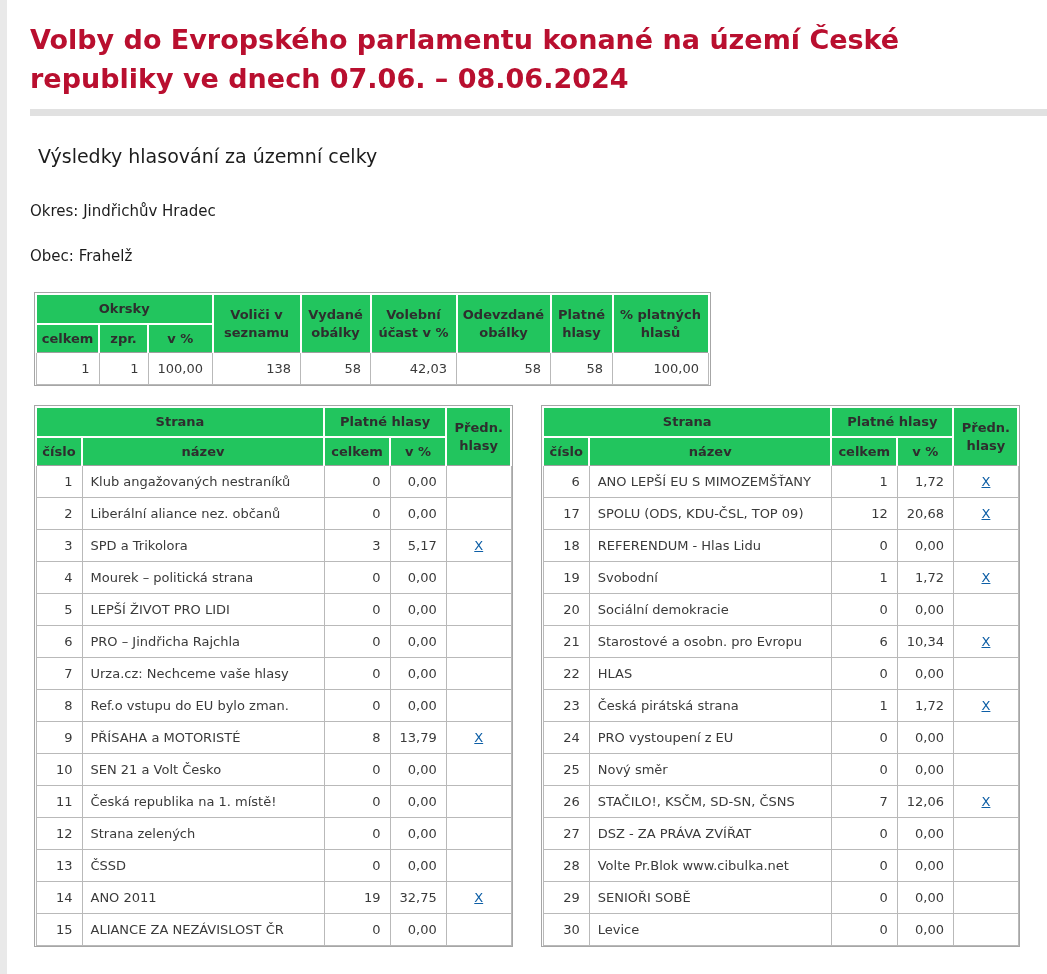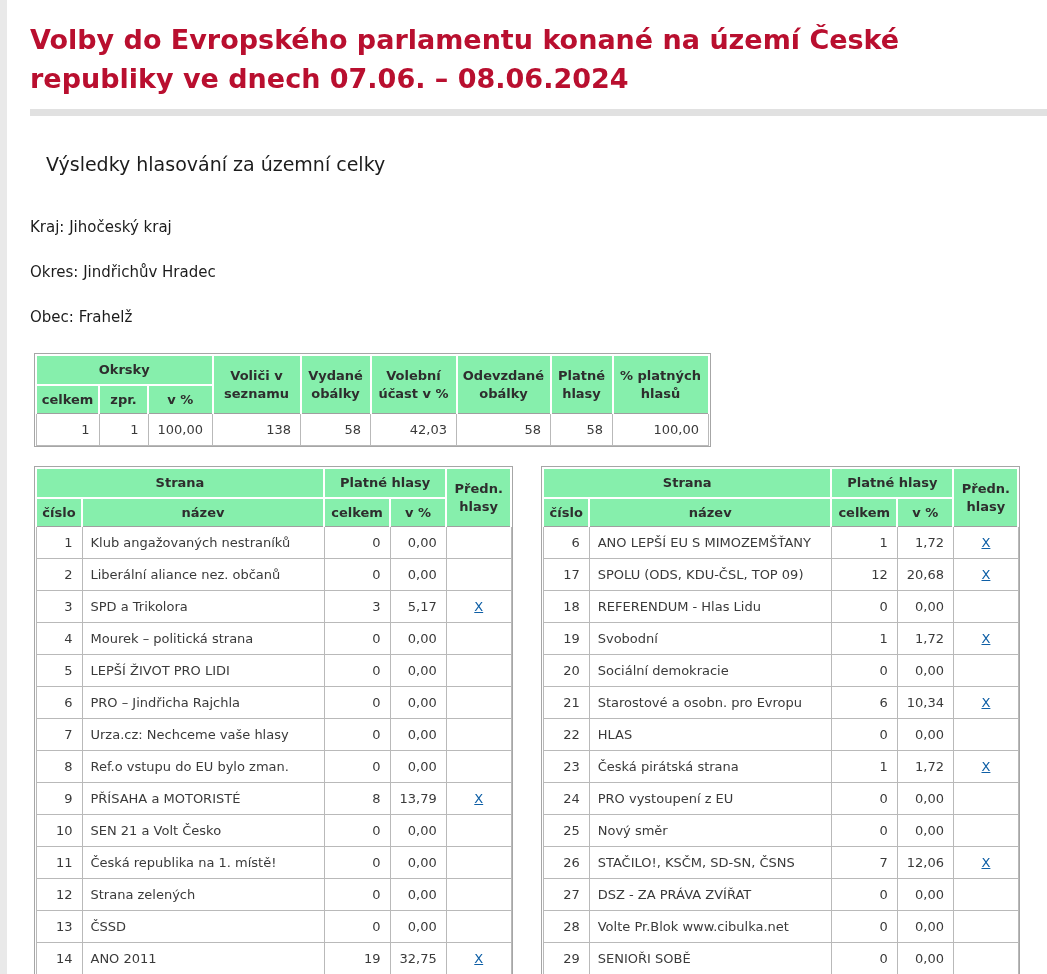--- a/index.html
+++ b/index.html
@@ -21,38 +21,38 @@
     margin: 0; padding-top: 20px;
     color: var(--title-red, #b90f2f);
     font-size: 27px; font-weight: bold; line-height: 1.45;
     max-width: 970px; letter-spacing: 0px;
   }
   .divider {
     margin-left: 30px; margin-top: 11px; height: 7px;
     background: #e1e1e1;
   }
   h2.sub-title {
-    margin: 16px; padding-top: 21px;
+    margin: 8px; padding-top: 21px;
     font-size: 19px; font-weight: normal; color: #1c1c1c;
   }
   .region-line {
     margin: 0; padding-top: 27px;
     font-size: 15px; color: #1c1c1c;
   }
   
   .tbl-wrap {
     display: inline-block;
     border: 1px solid #a6a6a6;
     vertical-align: top;
   }
   .summary-wrap { margin-left: 4px; margin-top: 27px; }
   .party-area { margin-left: 4px; margin-top: 19px; display: flex; gap: 28px; align-items: flex-end; }
   table { border-collapse: collapse; table-layout: fixed; }
   th {
-    background: #86efac;
+    background: #22c55e;
     border: 2px solid #fff;
     font-size: 13px; font-weight: bold; color: #2e2e2e;
     text-align: center; padding: 5px 3px; line-height: 1.35;
   }
   th.gb, tr.subhead th { border-bottom: 1px solid #9f9f9f; }
   td {
     border: 1px solid #b9b9b9;
     font-size: 13px; color: #3a3a3a;
     height: 32px; padding: 0 9px;
     background: #fff; line-height: 1.2;
@@ -79,21 +79,20 @@
 <div class="edge-strip"></div>
 
 <div class="content">
   <h1 class="page-title">Volby do Evropského parlamentu konané na území České republiky ve dnech 07.06. – 08.06.2024</h1>
 </div>
 
 <div class="divider"></div>
 
 <div class="content">
   <h2 class="sub-title">Výsledky hlasování za územní celky</h2>
-  <p class="region-line">Kraj: Jihočeský kraj</p>
   <p class="region-line">Okres: Jindřichův Hradec</p>
   <p class="region-line">Obec: Frahelž</p>
 
   
   <div class="tbl-wrap summary-wrap">
     <table>
       <colgroup>
         <col class="col-s1">
           <col class="col-s2">
           <col class="col-s3">

